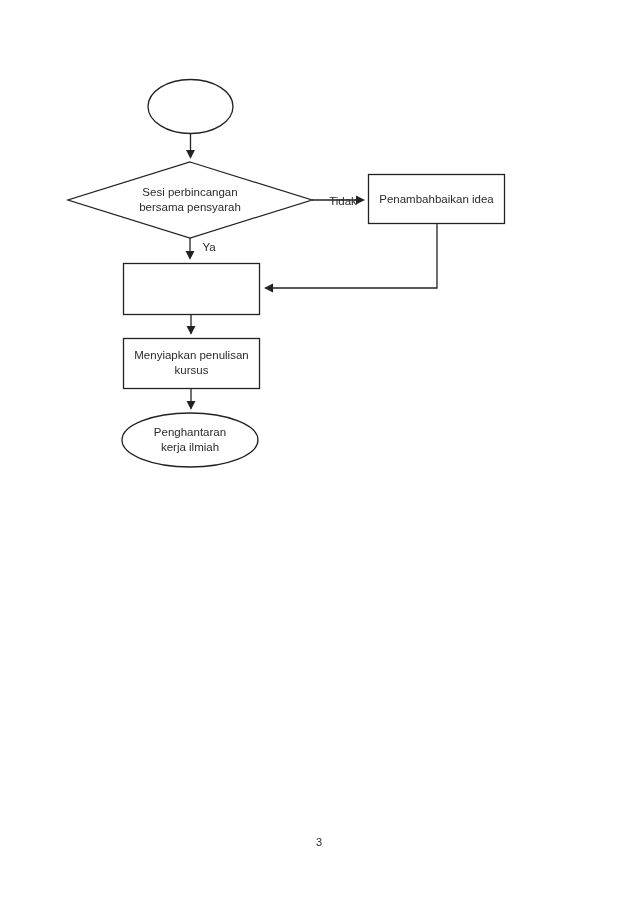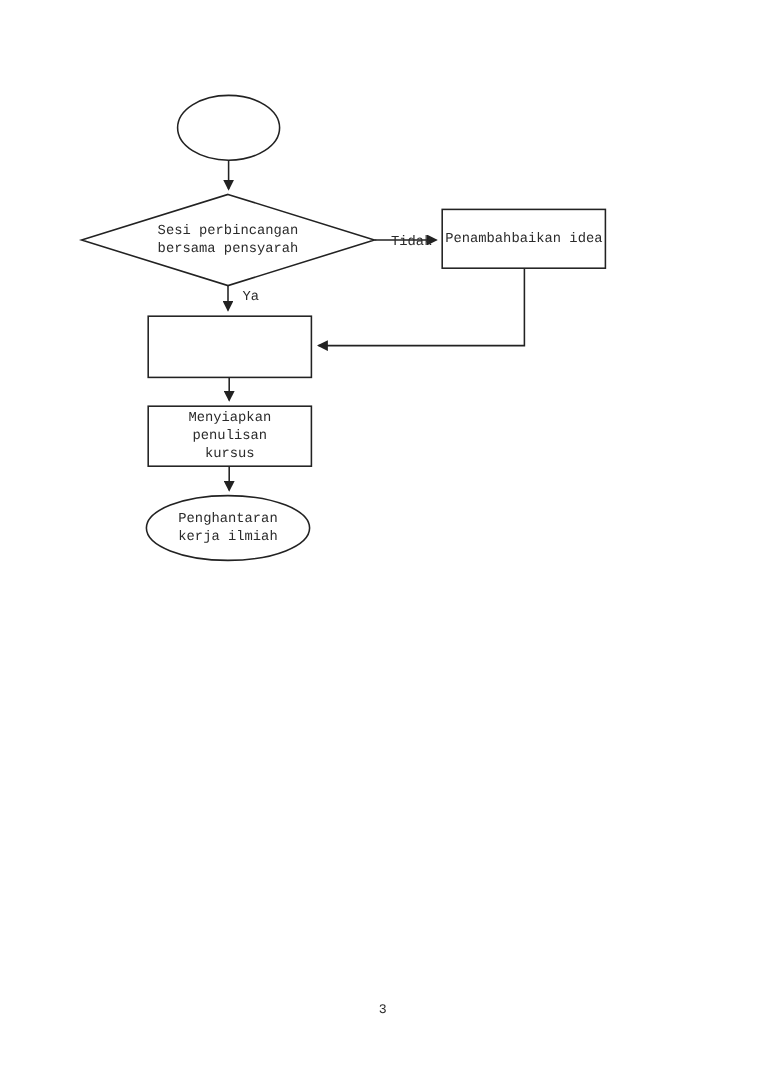--- a/index.html
+++ b/index.html
@@ -5,21 +5,21 @@
   html, body {
     margin: 0;
     padding: 0;
     background: #ffffff;
   }
   .page {
     position: relative;
     width: 638px;
     height: 903px;
     background: #ffffff;
-    font-family: Liberation Mono, monospace;
+    font-family: Liberation Sans, sans-serif;
     color: #2b2b2b;
     overflow: hidden;
   }
   .diagram-svg {
     position: absolute;
     left: 0;
     top: 0;
     width: 638px;
     height: 903px;
   }

